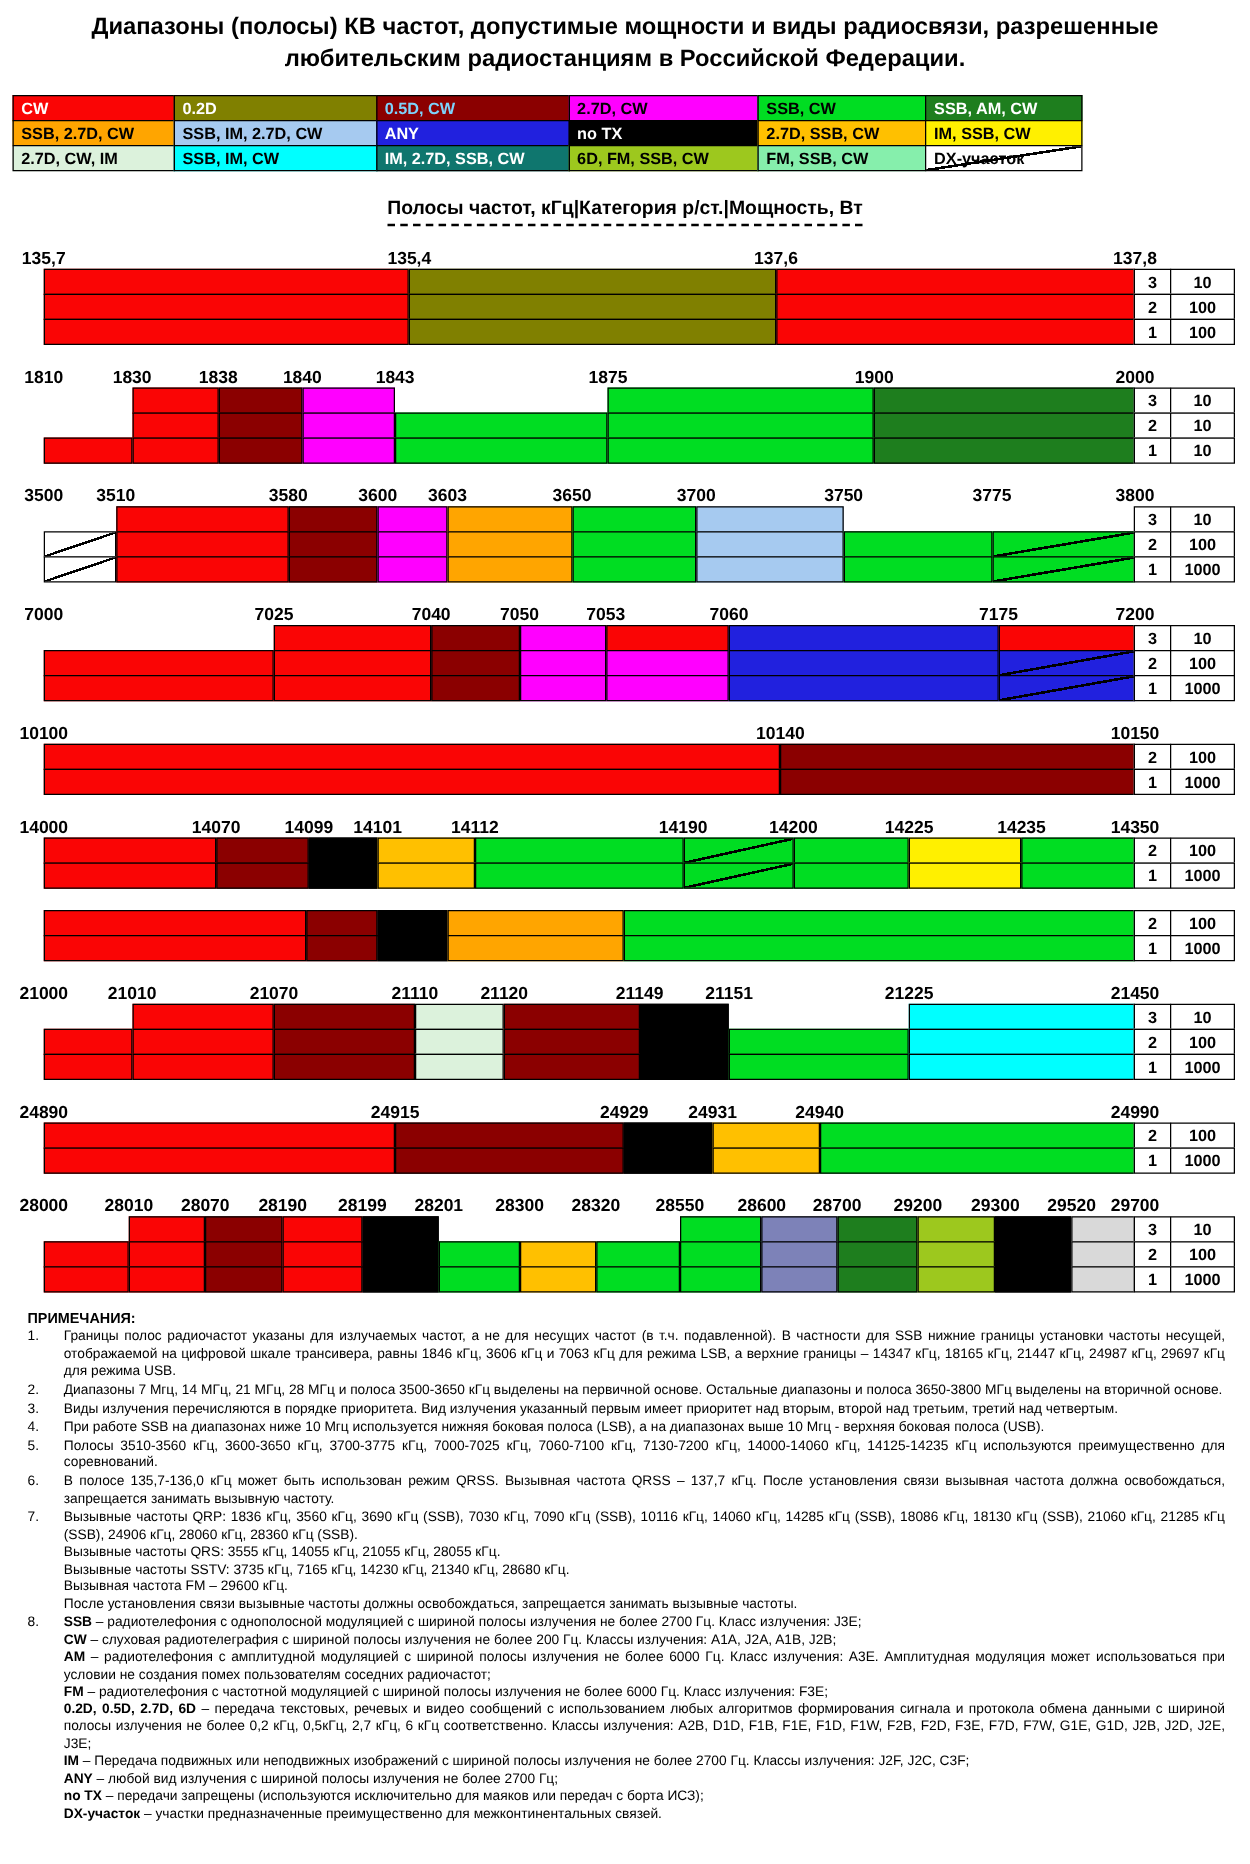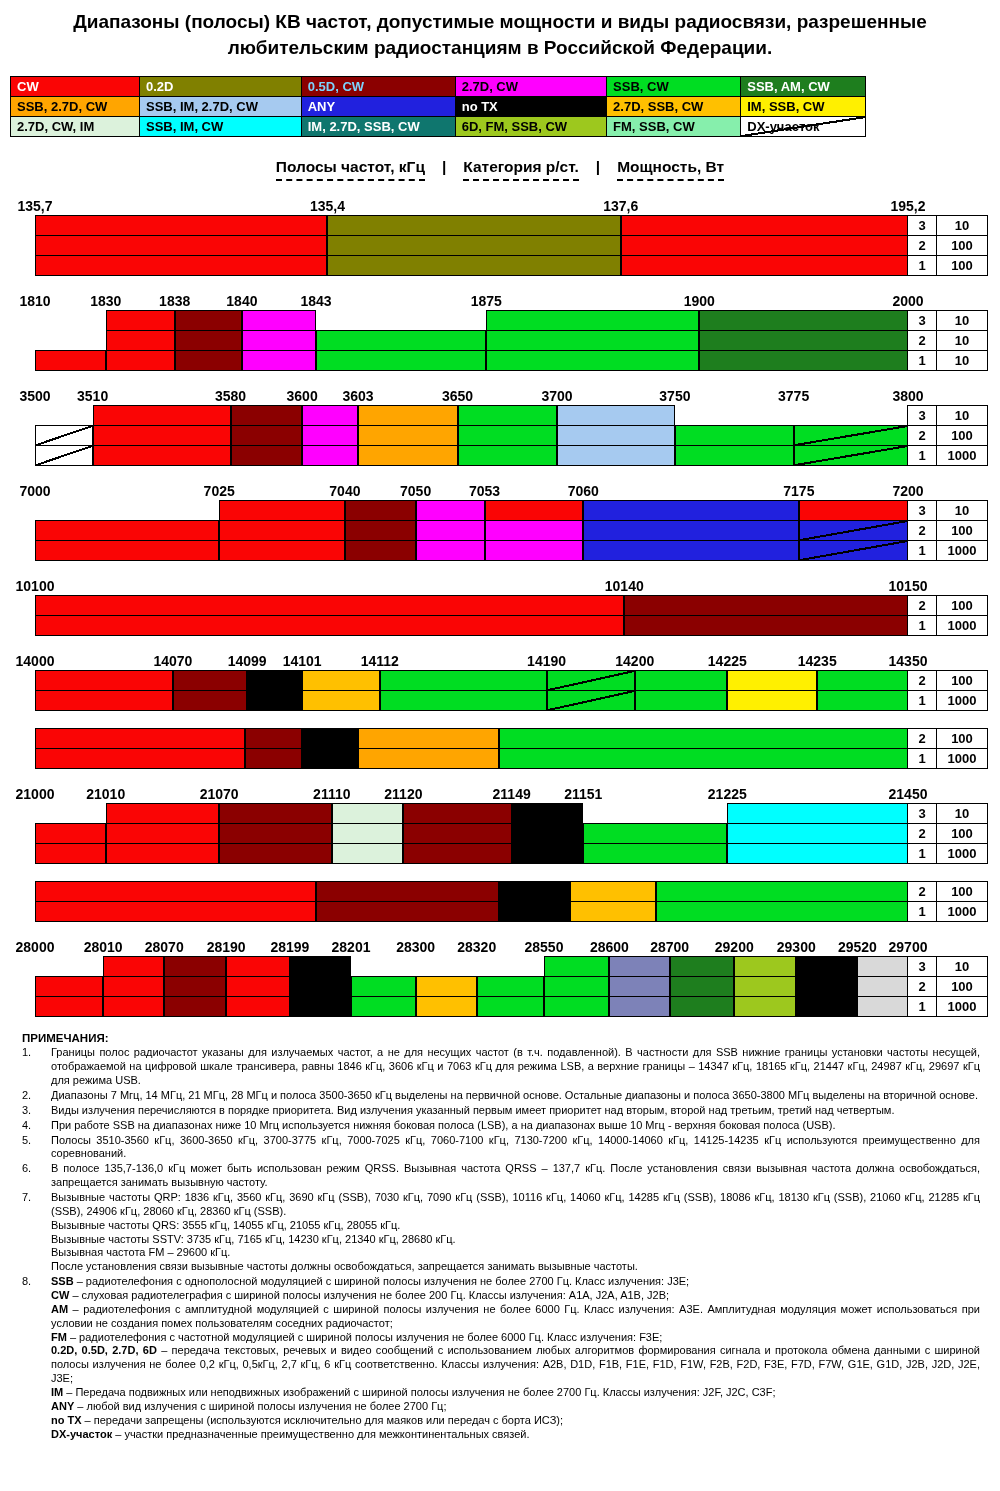--- a/index.html
+++ b/index.html
@@ -11,21 +11,21 @@
   .legend-row{display:flex;height:21px;}
   .legend-row + .legend-row{margin-top:-1px;}
   .legend-cell{position:relative;border:1px solid #000;box-sizing:border-box;
     display:flex;align-items:center;padding-left:6px;font-weight:bold;font-size:13px;
     white-space:nowrap;margin-left:-1px;}
   .legend-cell:first-child{margin-left:0;}
   .legend-cell .lbl{position:relative;z-index:2;}
   .dxline::after{content:"";position:absolute;inset:0;z-index:1;
     background:linear-gradient(to bottom right,transparent 47.5%,#000 47.5%,#000 53%,transparent 53%);}
   
-  .headers{display:flex;justify-content:center;align-items:flex-start;gap:17px;
+  .headers{display:flex;justify-content:center;align-items:flex-start;gap:0;
     margin-top:21px;font-weight:bold;font-size:15.5px;}
   .hdr{border-bottom:2px dashed #000;padding-bottom:3px;}
   .hdr-sep{font-weight:bold;}
   
   .bands{margin-left:35px;}
   .band{position:relative;width:953px;margin-top:17px;}
   .ticks{position:relative;height:17px;width:873px;}
   .tick{position:absolute;bottom:1px;transform:translateX(-50%);
     font-weight:bold;font-size:14px;white-space:nowrap;}
   .bar-row{position:relative;width:873px;height:21px;}
@@ -122,21 +122,21 @@
   <span class="hdr-sep">|</span>
   <span class="hdr">Мощность, Вт</span>
 </div>
 
 <div class="bands" id="bands">
     <div class="band">
       <div class="ticks">
         <div class="tick" style="left: 0%;">135,7</div>
         <div class="tick" style="left: 33.5%;">135,4</div>
         <div class="tick" style="left: 67.1%;">137,6</div>
-        <div class="tick" style="left: 100%;">195,2</div>
+        <div class="tick" style="left: 100%;">137,8</div>
       </div>
       <div class="bar-row">
         <div class="seg" style="left: 0%; width: 33.5%; background: rgb(250, 5, 5);"></div>
         <div class="seg" style="left: 33.5%; width: 33.6%; background: rgb(128, 128, 0);"></div>
         <div class="seg" style="left: 67.1%; width: 32.9%; background: rgb(250, 5, 5);"></div>
         <div class="cat">3</div>
         <div class="pow">10</div>
       </div>
       <div class="bar-row">
         <div class="seg" style="left: 0%; width: 33.5%; background: rgb(250, 5, 5);"></div>
@@ -409,20 +409,28 @@
         <div class="seg" style="left: 34%; width: 8.2%; background: rgb(220, 242, 220);"></div>
         <div class="seg" style="left: 42.2%; width: 12.4%; background: rgb(139, 0, 0);"></div>
         <div class="seg" style="left: 54.6%; width: 8.2%; background: rgb(0, 0, 0);"></div>
         <div class="seg" style="left: 62.8%; width: 16.5%; background: rgb(0, 221, 34);"></div>
         <div class="seg" style="left: 79.3%; width: 20.7%; background: rgb(0, 255, 255);"></div>
         <div class="cat">1</div>
         <div class="pow">1000</div>
       </div>
     </div>
     <div class="band">
+      <div class="ticks">
+        <div class="tick" style="left: 0%;">24890</div>
+        <div class="tick" style="left: 32.2%;">24915</div>
+        <div class="tick" style="left: 53.2%;">24929</div>
+        <div class="tick" style="left: 61.3%;">24931</div>
+        <div class="tick" style="left: 71.1%;">24940</div>
+        <div class="tick" style="left: 100%;">24990</div>
+      </div>
       <div class="bar-row">
         <div class="seg" style="left: 0%; width: 32.2%; background: rgb(250, 5, 5);"></div>
         <div class="seg" style="left: 32.2%; width: 21%; background: rgb(139, 0, 0);"></div>
         <div class="seg" style="left: 53.2%; width: 8.1%; background: rgb(0, 0, 0);"></div>
         <div class="seg" style="left: 61.3%; width: 9.8%; background: rgb(255, 192, 0);"></div>
         <div class="seg" style="left: 71.1%; width: 28.9%; background: rgb(0, 221, 34);"></div>
         <div class="cat">2</div>
         <div class="pow">100</div>
       </div>
       <div class="bar-row">

